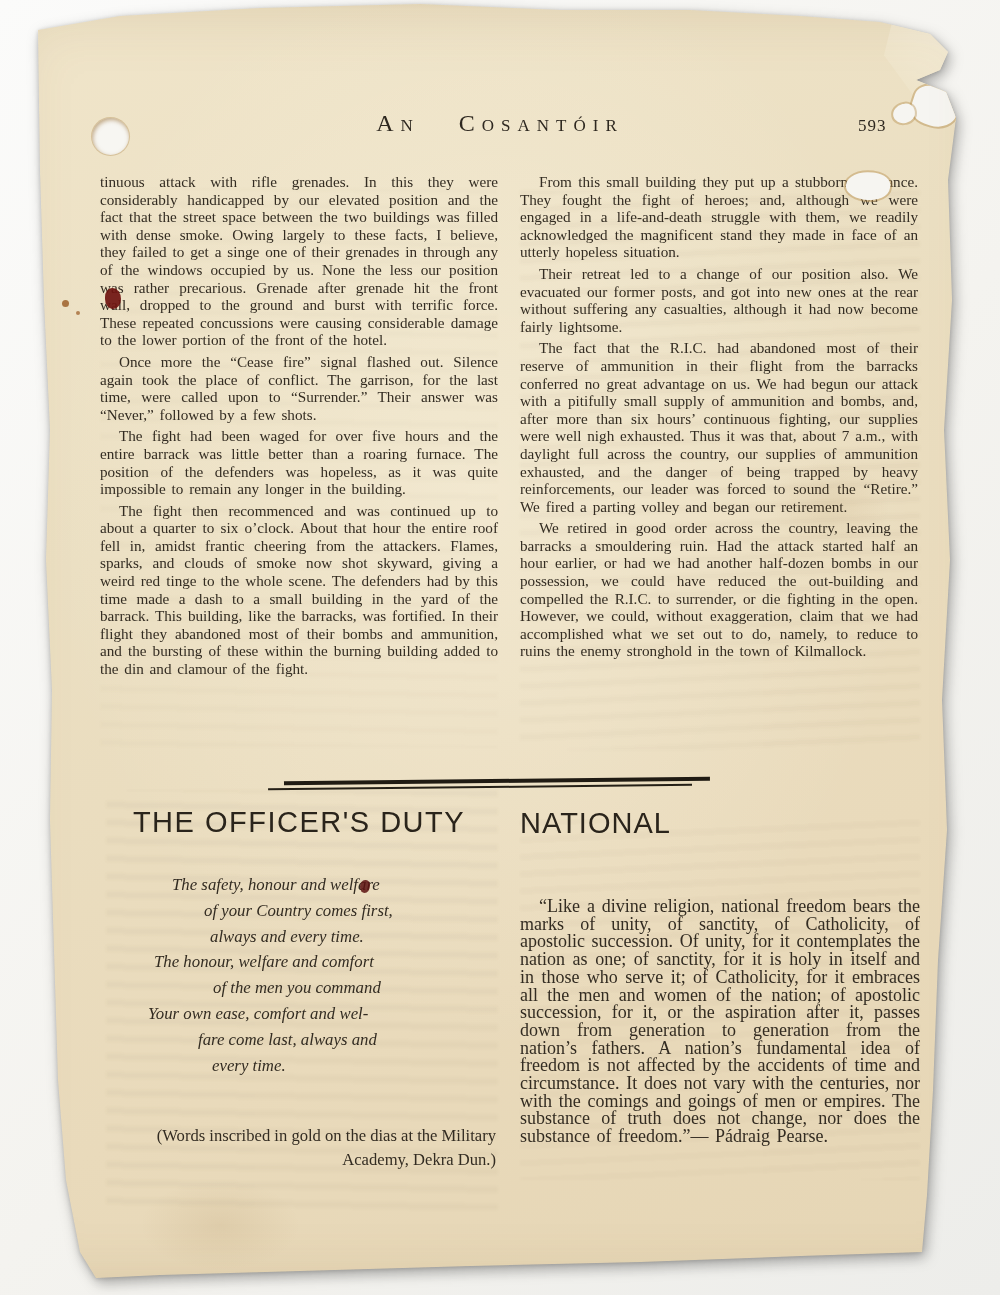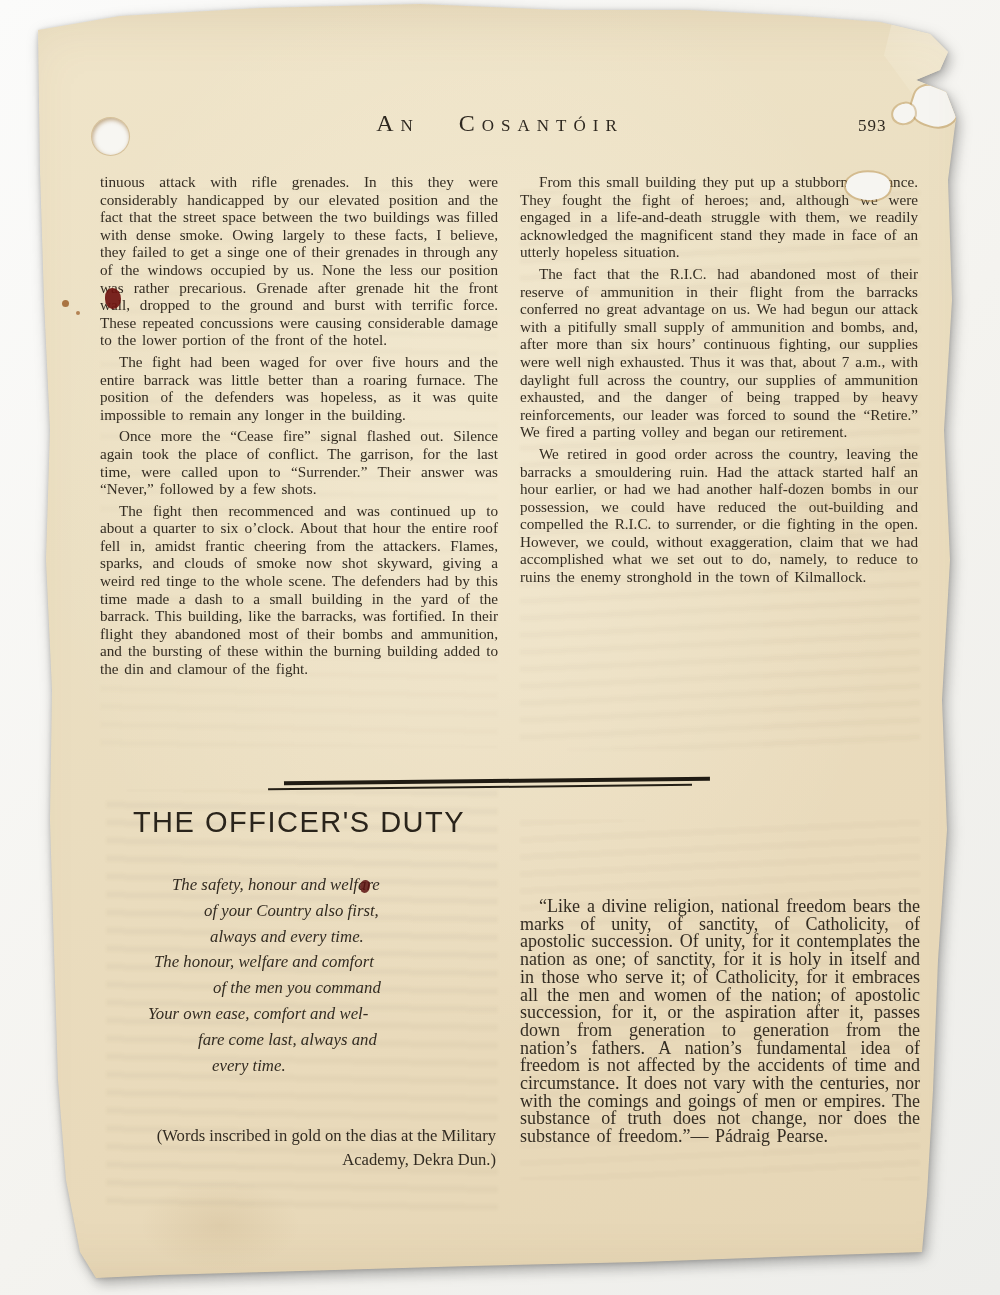--- a/index.html
+++ b/index.html
@@ -100,50 +100,52 @@
     <div class="ghost" style="left:520px;top:190px;width:400px;height:560px;opacity:.55;"></div>
     <div class="ghost g2" style="left:100px;top:188px;width:398px;height:560px;opacity:.35;"></div>
     <div class="ghost g2" style="left:106px;top:790px;width:392px;height:420px;opacity:.7;"></div>
     <div class="ghost" style="left:520px;top:820px;width:400px;height:360px;opacity:.45;"></div>
 
     <div class="header-title">An Cosantóir</div>
     <div class="page-number">593</div>
 
     <div class="col col-left">
       <p class="no-indent">tinuous attack with rifle grenades. In this they were considerably handicapped by our elevated position and the fact that the street space between the two buildings was filled with dense smoke. Owing largely to these facts, I believe, they failed to get a singe one of their grenades in through any of the windows occupied by us. None the less our position was rather precarious. Grenade after grenade hit the front wall, dropped to the ground and burst with terrific force. These repeated concussions were causing considerable damage to the lower portion of the front of the hotel.</p>
+      <p>Once more the “Cease fire” signal flashed out. Silence again took the place of conflict. The garrison, for the last time, were called upon to “Surrender.” Their answer was “Never,” followed by a few shots.</p>
       <p>The fight had been waged for over five hours and the entire barrack was little better than a roaring furnace. The position of the defenders was hopeless, as it was quite impossible to remain any longer in the building.</p>
-      <p>Once more the “Cease fire” signal flashed out. Silence again took the place of conflict. The garrison, for the last time, were called upon to “Surrender.” Their answer was “Never,” followed by a few shots.</p>
       <p>The fight then recommenced and was continued up to about a quarter to six o’clock. About that hour the entire roof fell in, amidst frantic cheering from the attackers. Flames, sparks, and clouds of smoke now shot skyward, giving a weird red tinge to the whole scene. The defenders had by this time made a dash to a small building in the yard of the barrack. This building, like the barracks, was fortified. In their flight they abandoned most of their bombs and ammunition, and the bursting of these within the burning building added to the din and clamour of the fight.</p>
     </div>
 
     <div class="col col-right">
       <p>From this small building they put up a stubborn resistance. They fought the fight of heroes; and, although we were engaged in a life-and-death struggle with them, we readily acknowledged the magnificent stand they made in face of an utterly hopeless situation.</p>
+      <p>Their retreat led to a change of our position also. We evacuated our former posts, and got into new ones at the rear without suffering any casualties, although it had now become fairly lightsome.</p>
       <p>The fact that the R.I.C. had abandoned most of their reserve of ammunition in their flight from the barracks conferred no great advantage on us. We had begun our attack with a pitifully small supply of ammunition and bombs, and, after more than six hours’ continuous fighting, our supplies were well nigh exhausted. Thus it was that, about 7 a.m., with daylight full across the country, our supplies of ammunition exhausted, and the danger of being trapped by heavy reinforcements, our leader was forced to sound the “Retire.” We fired a parting volley and began our retirement.</p>
       <p>We retired in good order across the country, leaving the barracks a smouldering ruin. Had the attack started half an hour earlier, or had we had another half-dozen bombs in our possession, we could have reduced the out-building and compelled the R.I.C. to surrender, or die fighting in the open. However, we could, without exaggeration, claim that we had accomplished what we set out to do, namely, to reduce to ruins the enemy stronghold in the town of Kilmallock.</p>
     </div>
 
     <div class="divider">
       <div class="rule-thick"></div>
       <div class="rule-thin"></div>
     </div>
 
     <div class="duty-heading">THE OFFICER'S DUTY</div>
     <div class="duty-quote">
       <div class="qi0">The safety, honour and welfare</div>
-      <div class="qi1">of your Country also first,</div>
+      <div class="qi1">of your Country comes first,</div>
       <div class="qi2">always and every time.</div>
       <div class="qi3">The honour, welfare and comfort</div>
       <div class="qi4">of the men you command</div>
       <div class="qi6">Your own ease, comfort and wel-</div>
       <div class="qi7">fare come last, always and</div>
       <div class="qi8">every time.</div>
     </div>
     <div class="duty-attrib">(Words inscribed in gold on the dias at the Military Academy, Dekra Dun.)</div>
 
     <div class="freedom-heading">
+      <div>NATIONAL</div>
     </div>
     <div class="freedom-body">
       <p>“Like a divine religion, national freedom bears the marks of unity, of sanctity, of Catholicity, of apostolic succession. Of unity, for it contemplates the nation as one; of sanctity, for it is holy in itself and in those who serve it; of Catholicity, for it embraces all the men and women of the nation; of apostolic succession, for it, or the aspiration after it, passes down from generation to generation from the nation’s fathers. A nation’s fundamental idea of freedom is not affected by the accidents of time and circumstance. It does not vary with the centuries, nor with the comings and goings of men or empires. The substance of truth does not change, nor does the substance of freedom.”— Pádraig Pearse.</p>
     </div>
 
     <div class="punch"></div>
 
     <div class="stain" style="left:105px;top:288px;width:16px;height:21px;background:#6f1410;border-radius:45% 55% 50% 50%;opacity:.92;"></div>
     <div class="stain" style="left:62px;top:300px;width:7px;height:7px;background:#9a5a22;opacity:.8;"></div>
     <div class="stain" style="left:76px;top:311px;width:4px;height:4px;background:#9a5a22;opacity:.7;"></div>

